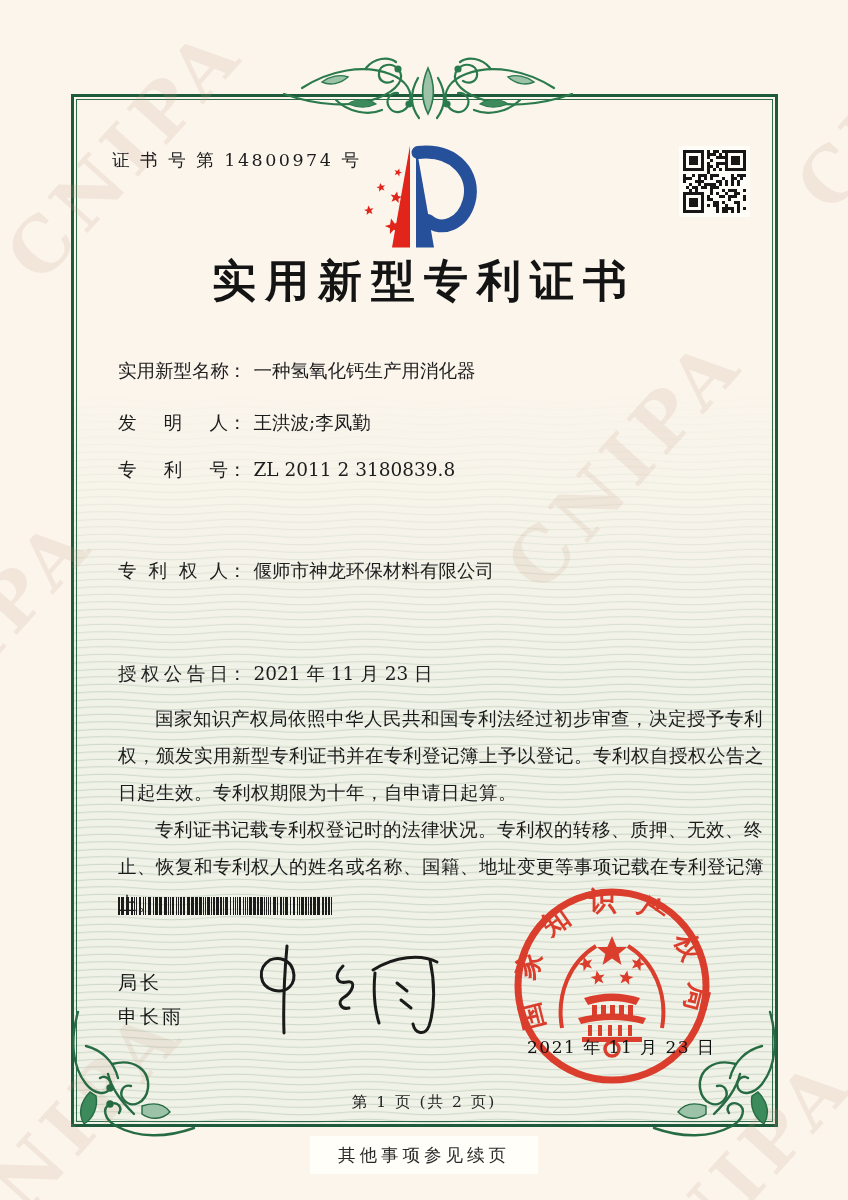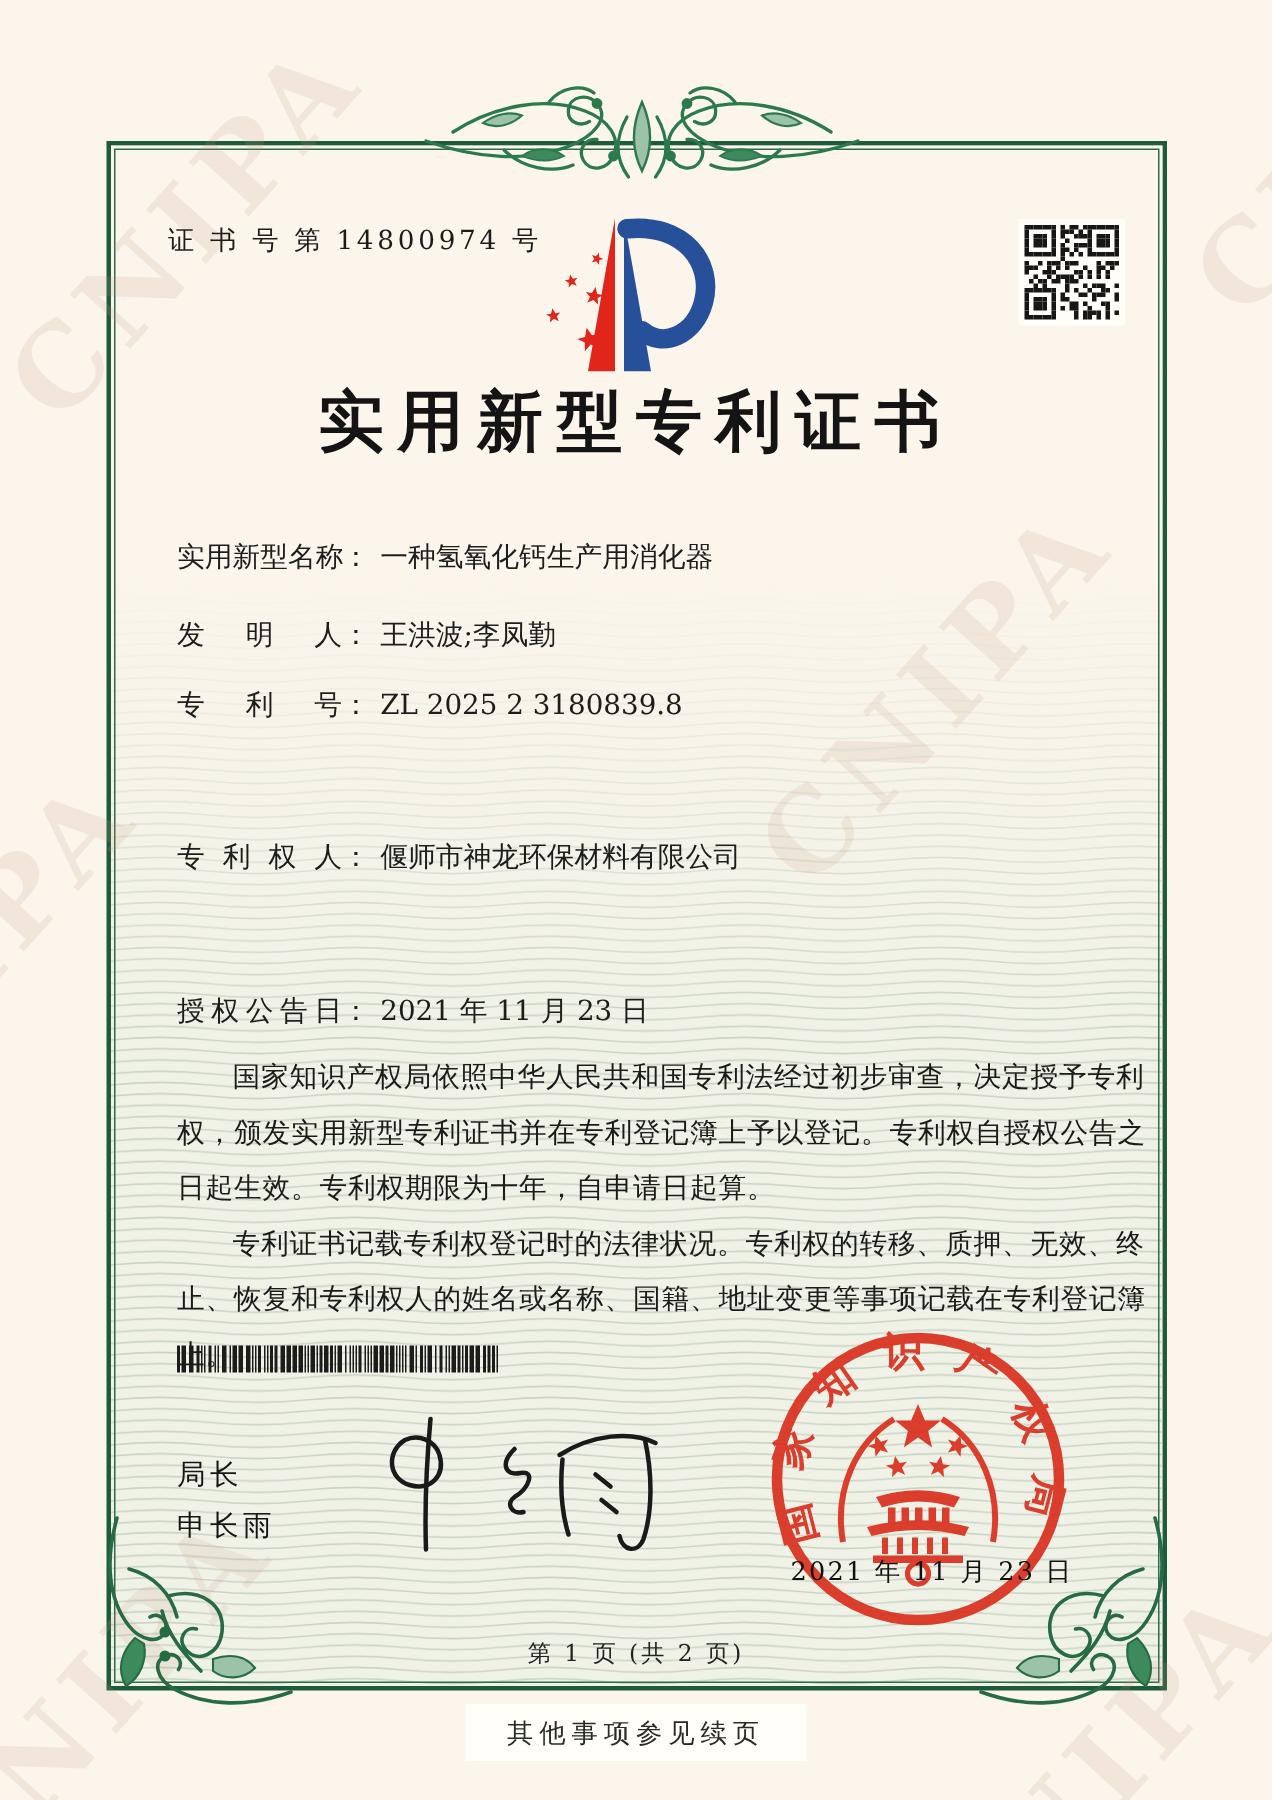--- a/index.html
+++ b/index.html
@@ -381,21 +381,21 @@
 
   <div class="z title">实用新型专利证书</div>
 
   <div class="z frow" style="top:410px">
     <span class="flabel">发明人</span><span class="colon">：</span><span class="fvalue">王洪波;李凤勤</span>
   </div>
   <div class="z frow" style="top:358px">
     <span class="flabel">实用新型名称</span><span class="colon">：</span><span class="fvalue">一种氢氧化钙生产用消化器</span>
   </div>
   <div class="z frow" style="top:457px">
-    <span class="flabel">专利号</span><span class="colon">：</span><span class="fvalue">ZL 2025 2 3180839.8</span>
+    <span class="flabel">专利号</span><span class="colon">：</span><span class="fvalue">ZL 2011 2 3180839.8</span>
   </div>
   <div class="z frow" style="top:558px">
     <span class="flabel">专利权人</span><span class="colon">：</span><span class="fvalue">偃师市神龙环保材料有限公司</span>
   </div>
   <div class="z frow" style="top:661px">
     <span class="flabel">授权公告日</span><span class="colon">：</span><span class="fvalue">2021 年 11 月 23 日</span>
   </div>
 
   <div class="z body-text">
     <p>国家知识产权局依照中华人民共和国专利法经过初步审查，决定授予专利权，颁发实用新型专利证书并在专利登记簿上予以登记。专利权自授权公告之日起生效。专利权期限为十年，自申请日起算。</p>

